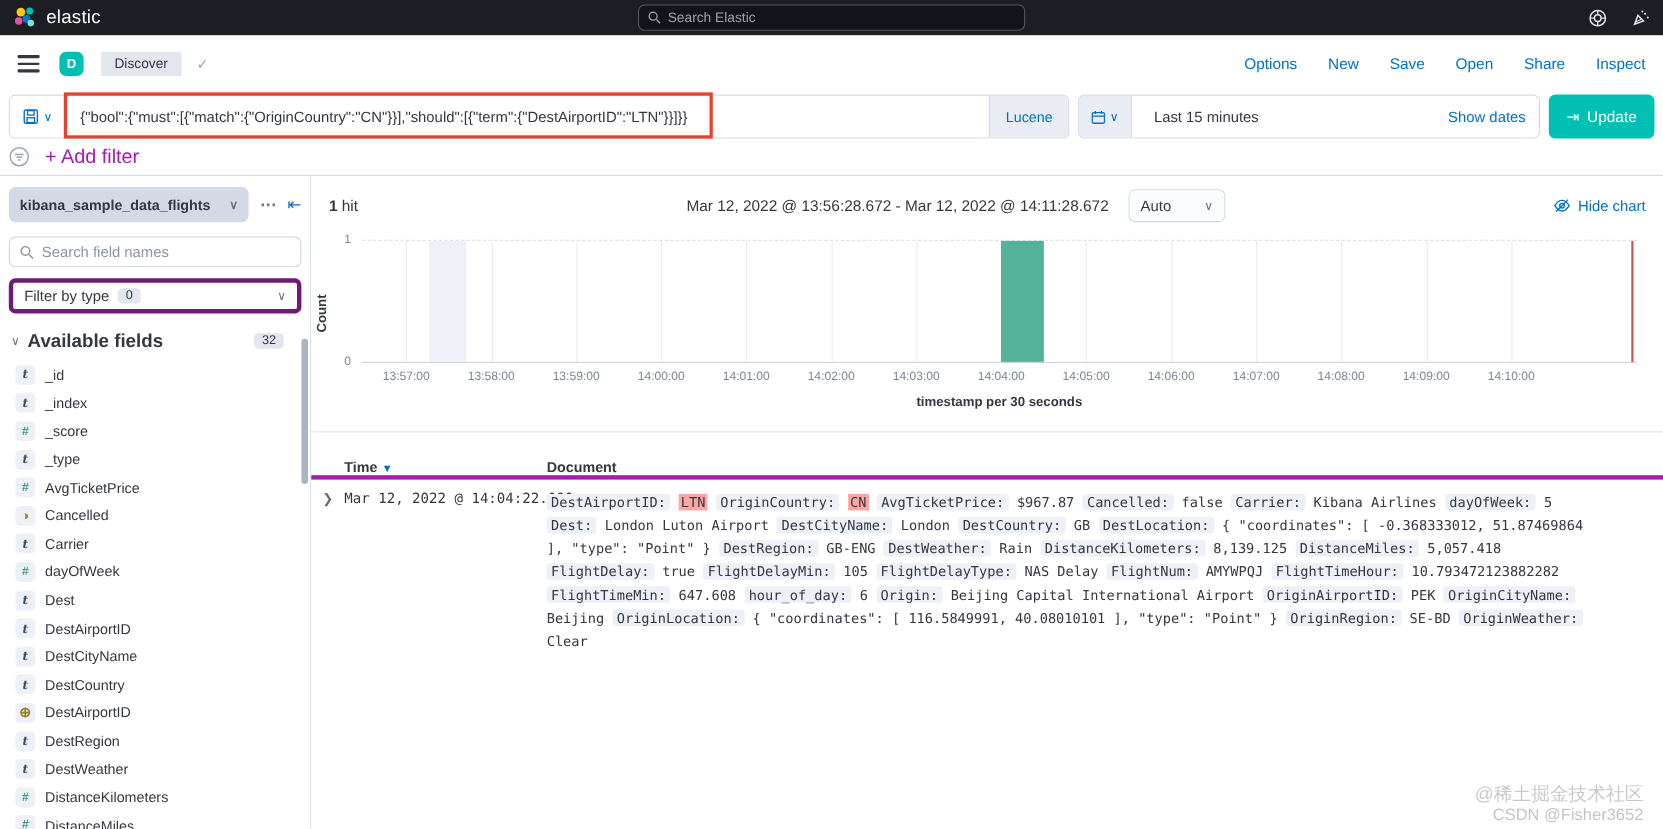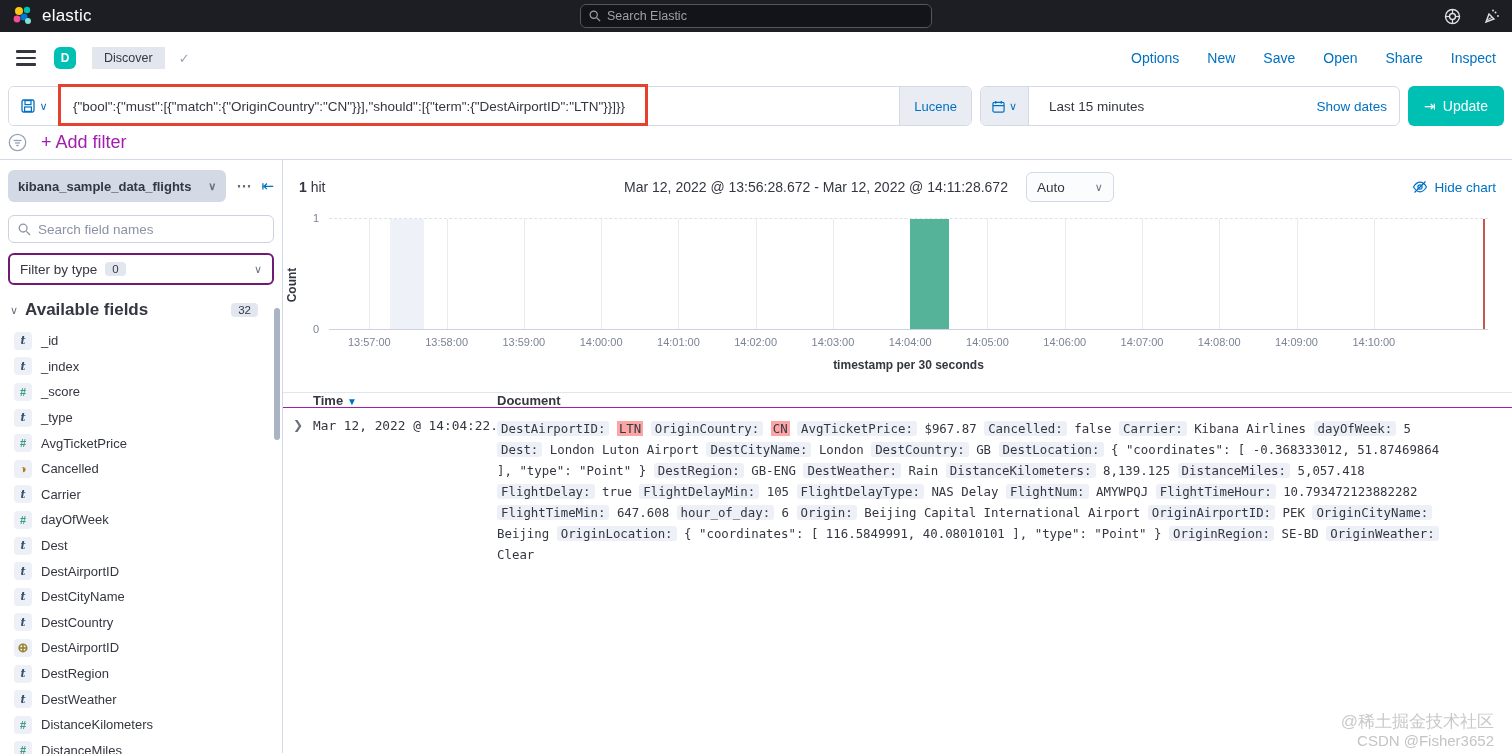--- a/index.html
+++ b/index.html
@@ -46,21 +46,21 @@
   .chev { color:#69707d; font-size:11px; }
 
   
   .content { display:flex; height:593px; }
   .sidebar { width:283px; border-right:1px solid #d3dae6; padding:10px 8px; position:relative; background:#fff; }
   .index-row { display:flex; align-items:center; gap:10px; }
   .index-btn { width:226px; height:32px; background:#d3dae6; border-radius:6px; display:flex; align-items:center; justify-content:space-between;
     padding:0 10px; font-size:13px; font-weight:bold; cursor:pointer; }
   .sb-search { margin-top:13px; height:28px; border:1px solid #ccd3df; border-radius:6px; display:flex; align-items:center; gap:7px; padding:0 9px; }
   .sb-search span { color:#8b93a6; font-size:13.5px; }
-  .type-filter { margin-top:10px; height:32px; border:2px solid #701a75; border-radius:6px; display:flex; align-items:center; gap:8px; padding:0 10px; font-size:13.5px; cursor:pointer; }
+  .type-filter { margin-top:10px; height:32px; border:4px solid #701a75; border-radius:6px; display:flex; align-items:center; gap:8px; padding:0 10px; font-size:13.5px; cursor:pointer; }
   .cnt-badge { background:#e2e7ef; border-radius:4px; padding:1px 7px; font-size:11.5px; color:#343741; }
   .avail-row { margin-top:15px; display:flex; align-items:center; gap:7px; padding:0 2px; }
   .avail-row b { font-size:17px; }
   .field-list { margin-top:8px; }
   .field-item { height:25.6px; display:flex; align-items:center; gap:9px; padding-left:6px; cursor:pointer; }
   .fbadge { width:18px; height:18px; background:#edf0f6; border-radius:4px; display:flex; align-items:center; justify-content:center;
     font-size:11px; font-weight:bold; flex:0 0 18px; }
   .fbadge.text { color:#35506d; font-family:"DejaVu Serif", serif; font-style:italic; }
   .fbadge.number { color:#3a9b83; }
   .fbadge.boolean { color:#ad7d23; font-size:12px; }
@@ -84,21 +84,21 @@
   .plot { position:absolute; left:46px; right:24px; top:12px; height:112px; border-bottom:1px solid #ccd3df; border-top:1px dashed #dde2ea; }
   .gridline { position:absolute; top:0; bottom:0; width:1px; background:#e8ecf2; }
   .hband { position:absolute; top:0; bottom:0; background:#eef2f8; }
   .bar { position:absolute; bottom:0; background:#54b399; }
   .nowline { position:absolute; top:0; bottom:0; width:2px; background:#c4574e; }
   .x-axis-labels { position:absolute; left:46px; right:24px; top:130px; height:14px; }
   .xtick { position:absolute; transform:translateX(-50%); font-size:11px; color:#7b8494; white-space:nowrap; }
   .x-axis-title { position:absolute; left:46px; right:24px; top:152px; text-align:center; font-size:12px; font-weight:bold; color:#343741; }
 
   .doc-table { margin-top:8px; }
-  .thead { display:flex; height:16px; align-items:center; border-top:1px solid #e0e5ee; border-bottom:1px solid #a21caf; }
+  .thead { display:flex; height:44px; align-items:flex-end; border-top:1px solid #e0e5ee; border-bottom:4px solid #a21caf; }
   .col-time { width:214px; padding-left:30px; font-size:13px; font-weight:bold; }
   .sort-arrow { color:#0071c2; font-size:10px; margin-left:4px; }
   .col-doc { font-size:13px; font-weight:bold; }
   .trow { display:flex; padding-top:10px; }
   .expand { width:30px; text-align:center; color:#69707d; font-size:12px; cursor:pointer; }
   .time-cell { width:184px; font-size:12.8px; white-space:nowrap; }
   .doc-cell { flex:1; font-size:12.4px; line-height:21px; padding-right:60px; }
   .dockey { background:#edf0f7; border-radius:3px; padding:0 4px; cursor:pointer; }
   .docval.hl { background:#fca5a5; padding:0 2px; }
 

